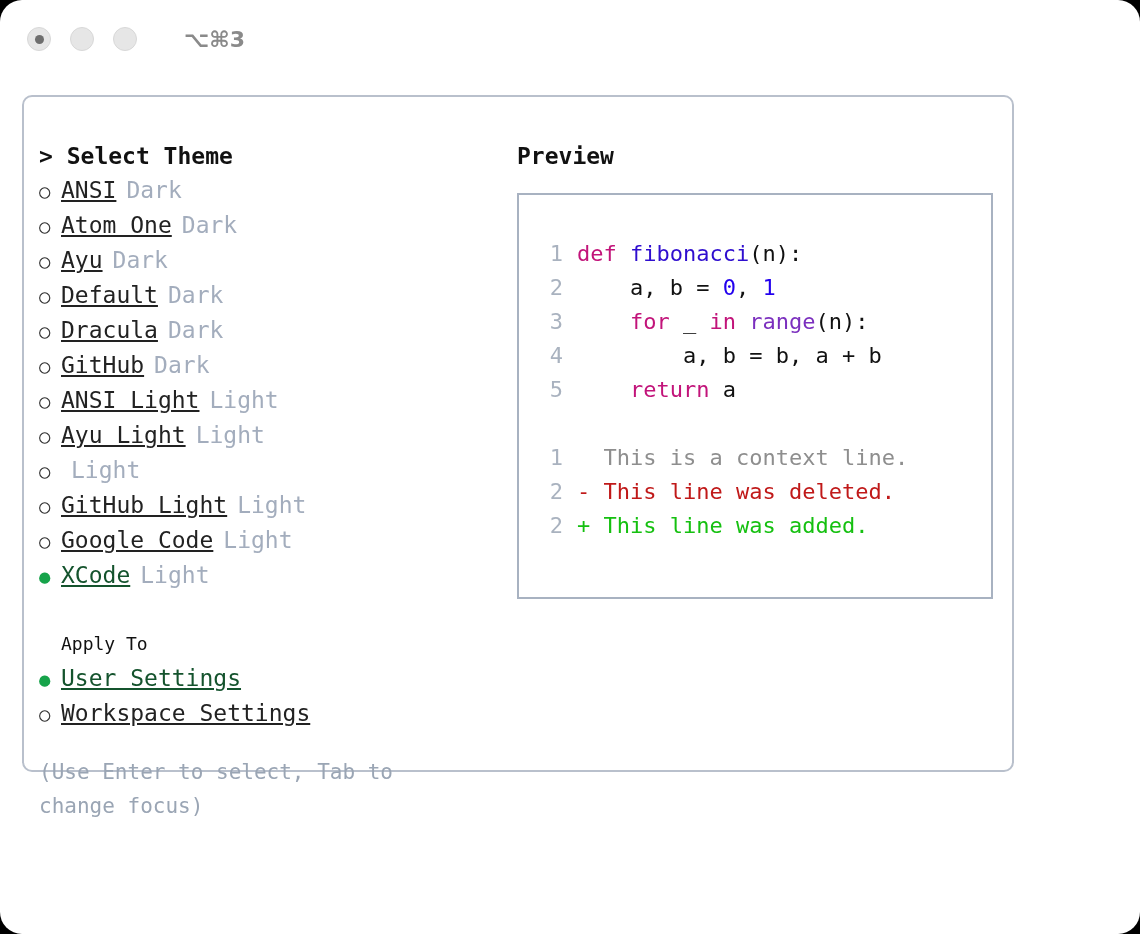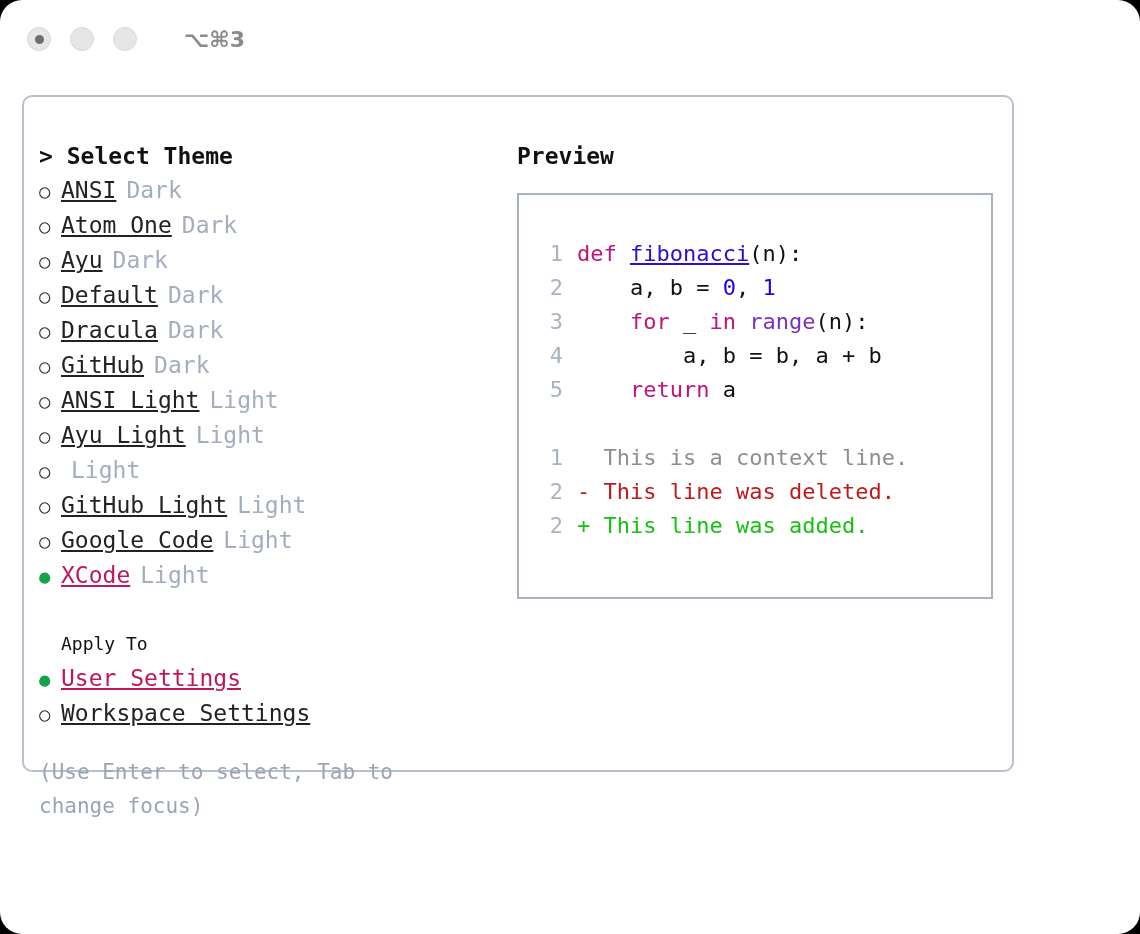--- a/index.html
+++ b/index.html
@@ -106,21 +106,21 @@
   }
   .bullet {
     display: inline-block;
     width: 22px;
     flex: 0 0 22px;
     font-size: 19px;
     color: #333333;
   }
   .opt-row.selected .bullet { color: #16a34a; }
   .opt-label { color: #222222; text-decoration: underline; }
-  .opt-row.selected .opt-label { color: #be185d; text-align: right; }
+  .opt-row.selected .opt-label { color: #14532d; text-align: right; }
   .opt-tag {
     color: #a3adbd;
     margin-left: 10px;
   }
 
   .group-gap { height: 34px; }
   .group-head {
     font-size: 18px;
     color: #111111;
     line-height: 34px;
@@ -164,21 +164,21 @@
   }
   .ln {
     display: inline-block;
     width: 30px;
     flex: 0 0 30px;
     text-align: right;
     color: #a9b2bf;
     margin-right: 14px;
   }
   .k  { color: #c2147a; }            
-  .fn { color: #2f0ecf; text-decoration: underline; }            
+  .fn { color: #2f0ecf; }            
   .bi { color: #7b2fbe; }            
   .num{ color: #2200ee; }            
   .pl { color: #111111; }            
   .diff-gap { height: 34px; }
   .ctx { color: #8e8e8e; }
   .del { color: #c01919; }
   .add { color: #15c010; }
 </style>
 </head>
 <body>

